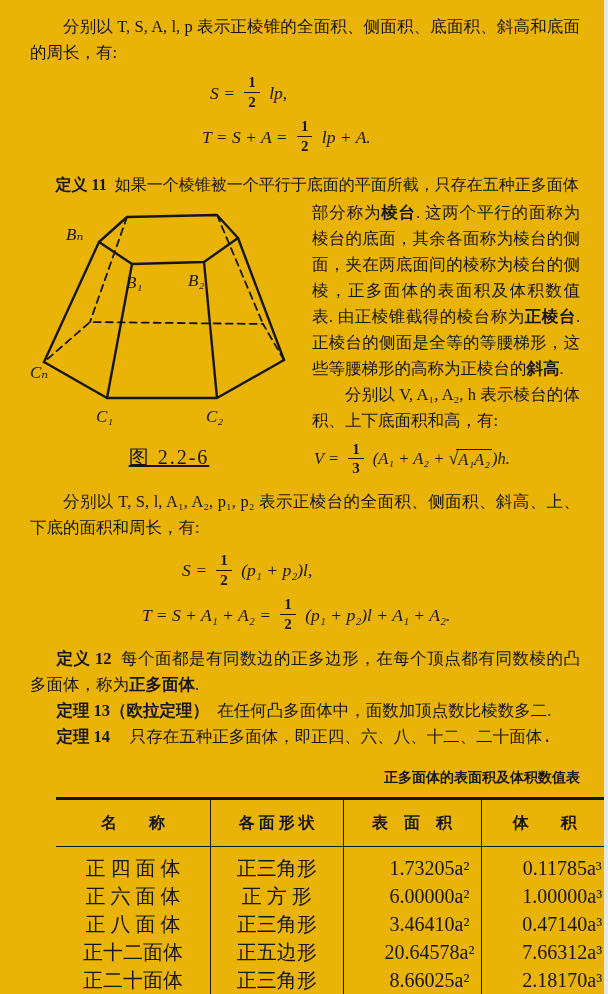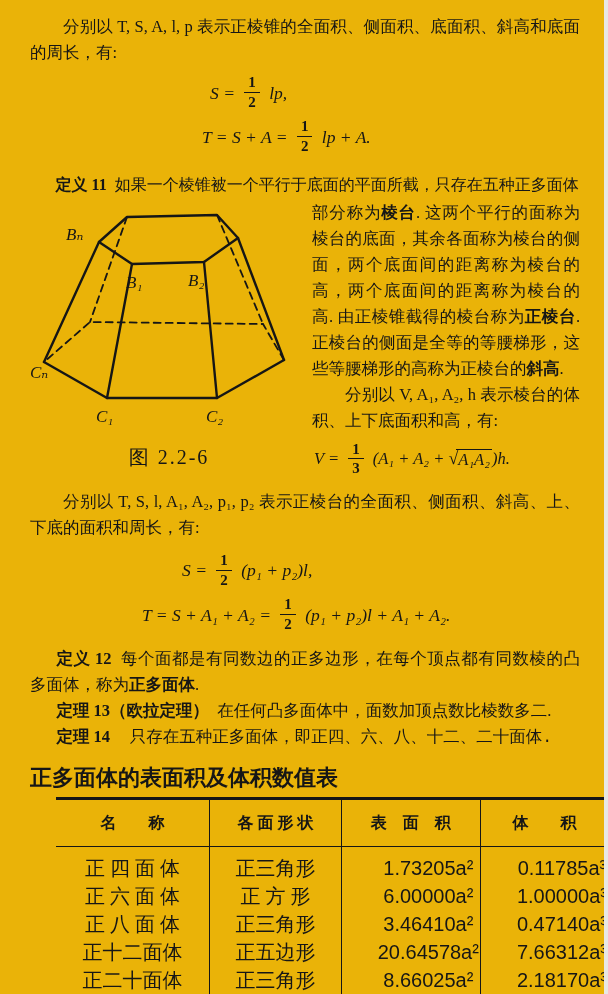--- a/index.html
+++ b/index.html
@@ -26,35 +26,35 @@
   .formula .tok{white-space:pre;}
   .frac{display:inline-flex;flex-direction:column;align-items:center;
         font-style:normal;font-size:15px;font-weight:bold;margin:0 5px;}
   .frac .num{border-bottom:1.6px solid #161616;padding:0 4px 1px;line-height:1.05;}
   .frac .den{line-height:1.1;padding-top:1px;}
   .sqrt{display:inline-flex;align-items:flex-start;}
   .sqrt .rad{font-style:normal;font-size:18px;line-height:1;margin-right:-2px;}
   .sqrt .rand{border-top:1.6px solid #161616;padding:1px 2px 0 2px;}
   
   .fig-row{display:flex;margin-top:2px;}
-  .fig-block{width:278px;flex:none;}
+  .fig-block{width:278px;flex:none;text-decoration:underline;}
   .fig-caption{text-align:center;font-size:20px;margin-top:2px;letter-spacing:2px;}
   .side-col{flex:1;padding-left:4px;}
   
-  .tbl-title{text-align:left;font-weight:bold;font-size:22px;margin:14px 0 6px;}
+  .tbl-title{text-align:right;font-weight:bold;font-size:14px;margin:14px 0 6px;}
   table.ptable{border-collapse:collapse;width:552px;margin-left:26px;
                border-top:3px solid #161616;border-bottom:3px solid #161616;}
   table.ptable th{
     font-weight:bold;font-size:16px;height:44px;
     border-bottom:1.6px solid #161616;text-align:center;vertical-align:middle;
   }
   table.ptable td{height:26px;text-align:center;vertical-align:middle;font-size:20px;}
   table.ptable th:not(:last-child),
   table.ptable td:not(:last-child){border-right:1.6px solid #161616;}
-  td.num{font-family:Liberation Sans, sans-serif;padding-left:36px;}
+  td.num{font-family:Liberation Serif, serif;padding-left:36px;}
   tbody tr:first-child td{padding-top:8px;}
   tbody tr:last-child td{padding-bottom:8px;}
   svg text{font-family:"Liberation Serif","DejaVu Serif",serif;font-style:italic;font-size:17px;fill:#161616;}
 </style>
 </head>
 <body>
 
 <div class="page">
 
   <p class="para just ind">
@@ -109,21 +109,21 @@
         <text x="158" y="86">B₂</text>
         <text x="0" y="178">Cₙ</text>
         <text x="66" y="222">C₁</text>
         <text x="176" y="222">C₂</text>
       </svg>
       <div class="fig-caption">图  2.2-6</div>
     </div>
 
     <div class="side-col">
       <p class="para just">
-        <span>部分称为</span><b>棱台</b><span>. 这两个平行的面称为棱台的底面，其余各面称为棱台的侧面，两个底面间的距离称为棱台的高，两个底面间的距离称为棱台的高. 由正棱锥截得的棱台称为</span><b>正棱台</b><span>. 正棱台的侧面是全等的等腰梯形，这些等腰梯形的高称为正棱台的</span><b>斜高</b><span>.</span>
+        <span>部分称为</span><b>棱台</b><span>. 这两个平行的面称为棱台的底面，其余各面称为棱台的侧面，夹在两底面间的棱称为棱台的侧棱，正多面体的表面积及体积数值表. 由正棱锥截得的棱台称为</span><b>正棱台</b><span>. 正棱台的侧面是全等的等腰梯形，这些等腰梯形的高称为正棱台的</span><b>斜高</b><span>.</span>
       </p>
       <p class="para just ind">
         <span>分别以 V, A₁, A₂, h 表示棱台的体积、上下底面积和高，有:</span>
       </p>
 
       <div class="formula" style="margin:8px 0 0 2px;font-size:16.5px;">
         <span class="tok">V = </span>
         <span class="frac">
           <span class="num">1</span>
           <span class="den">3</span>

